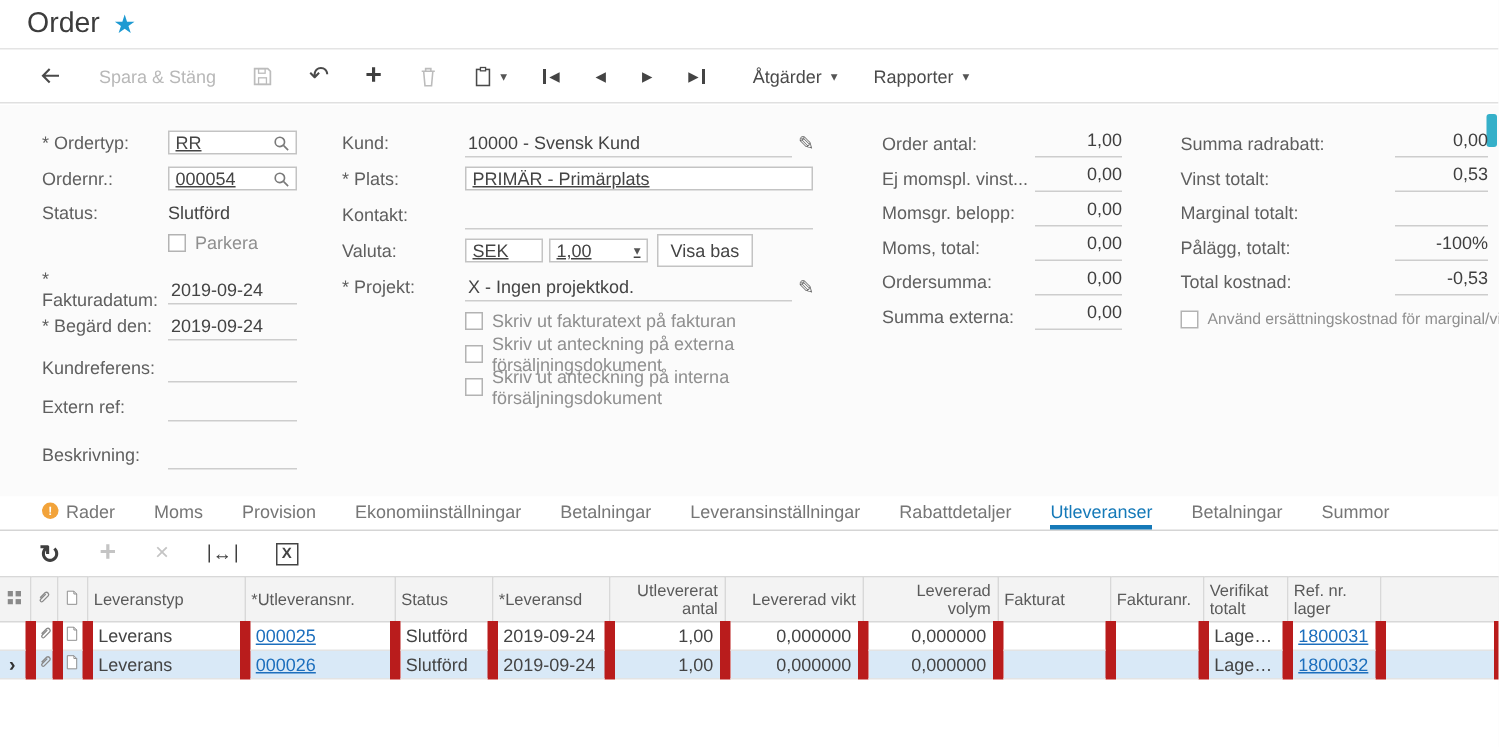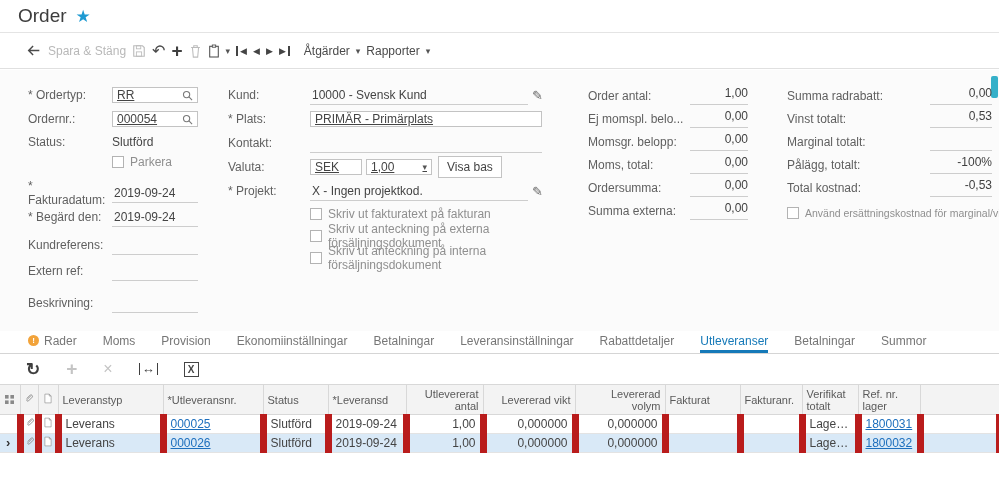--- a/index.html
+++ b/index.html
@@ -10,21 +10,21 @@
     position: relative; overflow: hidden;
   }
   
   .titlebar { position:absolute; left:18px; top:3px; height:26px; display:flex; align-items:center; gap:9px; }
   .title { font-size:19px; color:#3c3c3c; }
   .star { color:#1e9ad2; font-size:17px; line-height:1; }
   
   .toolbar {
     position:absolute; left:0; right:0; top:32px; height:37px;
     border-top:1px solid #e4e4e4; border-bottom:1px solid #e0e0e0;
-    display:flex; align-items:center; padding-left:26px; gap:6px; background:#fff;
+    display:flex; align-items:center; padding-left:26px; gap:24px; background:#fff;
   }
   .tbtn { display:flex; align-items:center; gap:4px; color:#4a4a4a; cursor:pointer; white-space:nowrap; }
   .tbtn.disabled { color:#b8b8b8; }
   .glyph { font-size:16px; line-height:1; }
   .plus { font-size:19px; font-weight:bold; color:#3f3f3f; }
   .caret { font-size:9px; color:#555; margin-left:2px; }
   .navtri { font-size:9px; color:#444; }
   .navbar-l { border-left:2px solid #444; padding-left:2px; }
   .navbar-r { border-right:2px solid #444; padding-right:2px; }
   
@@ -290,21 +290,21 @@
       <span class="cblabel">Skriv ut anteckning på interna försäljningsdokument</span>
     </div>
   </div>
 
   <div class="col col-tot1">
     <div class="trow">
         <span class="tlabel">Order antal:</span>
         <span class="tval">1,00</span>
       </div>
     <div class="trow">
-        <span class="tlabel">Ej momspl. belo...</span>
+        <span class="tlabel">Ej momspl. vinst...</span>
         <span class="tval">0,00</span>
       </div>
     <div class="trow">
         <span class="tlabel">Momsgr. belopp:</span>
         <span class="tval">0,00</span>
       </div>
     <div class="trow">
         <span class="tlabel">Moms, total:</span>
         <span class="tval">0,00</span>
       </div>

